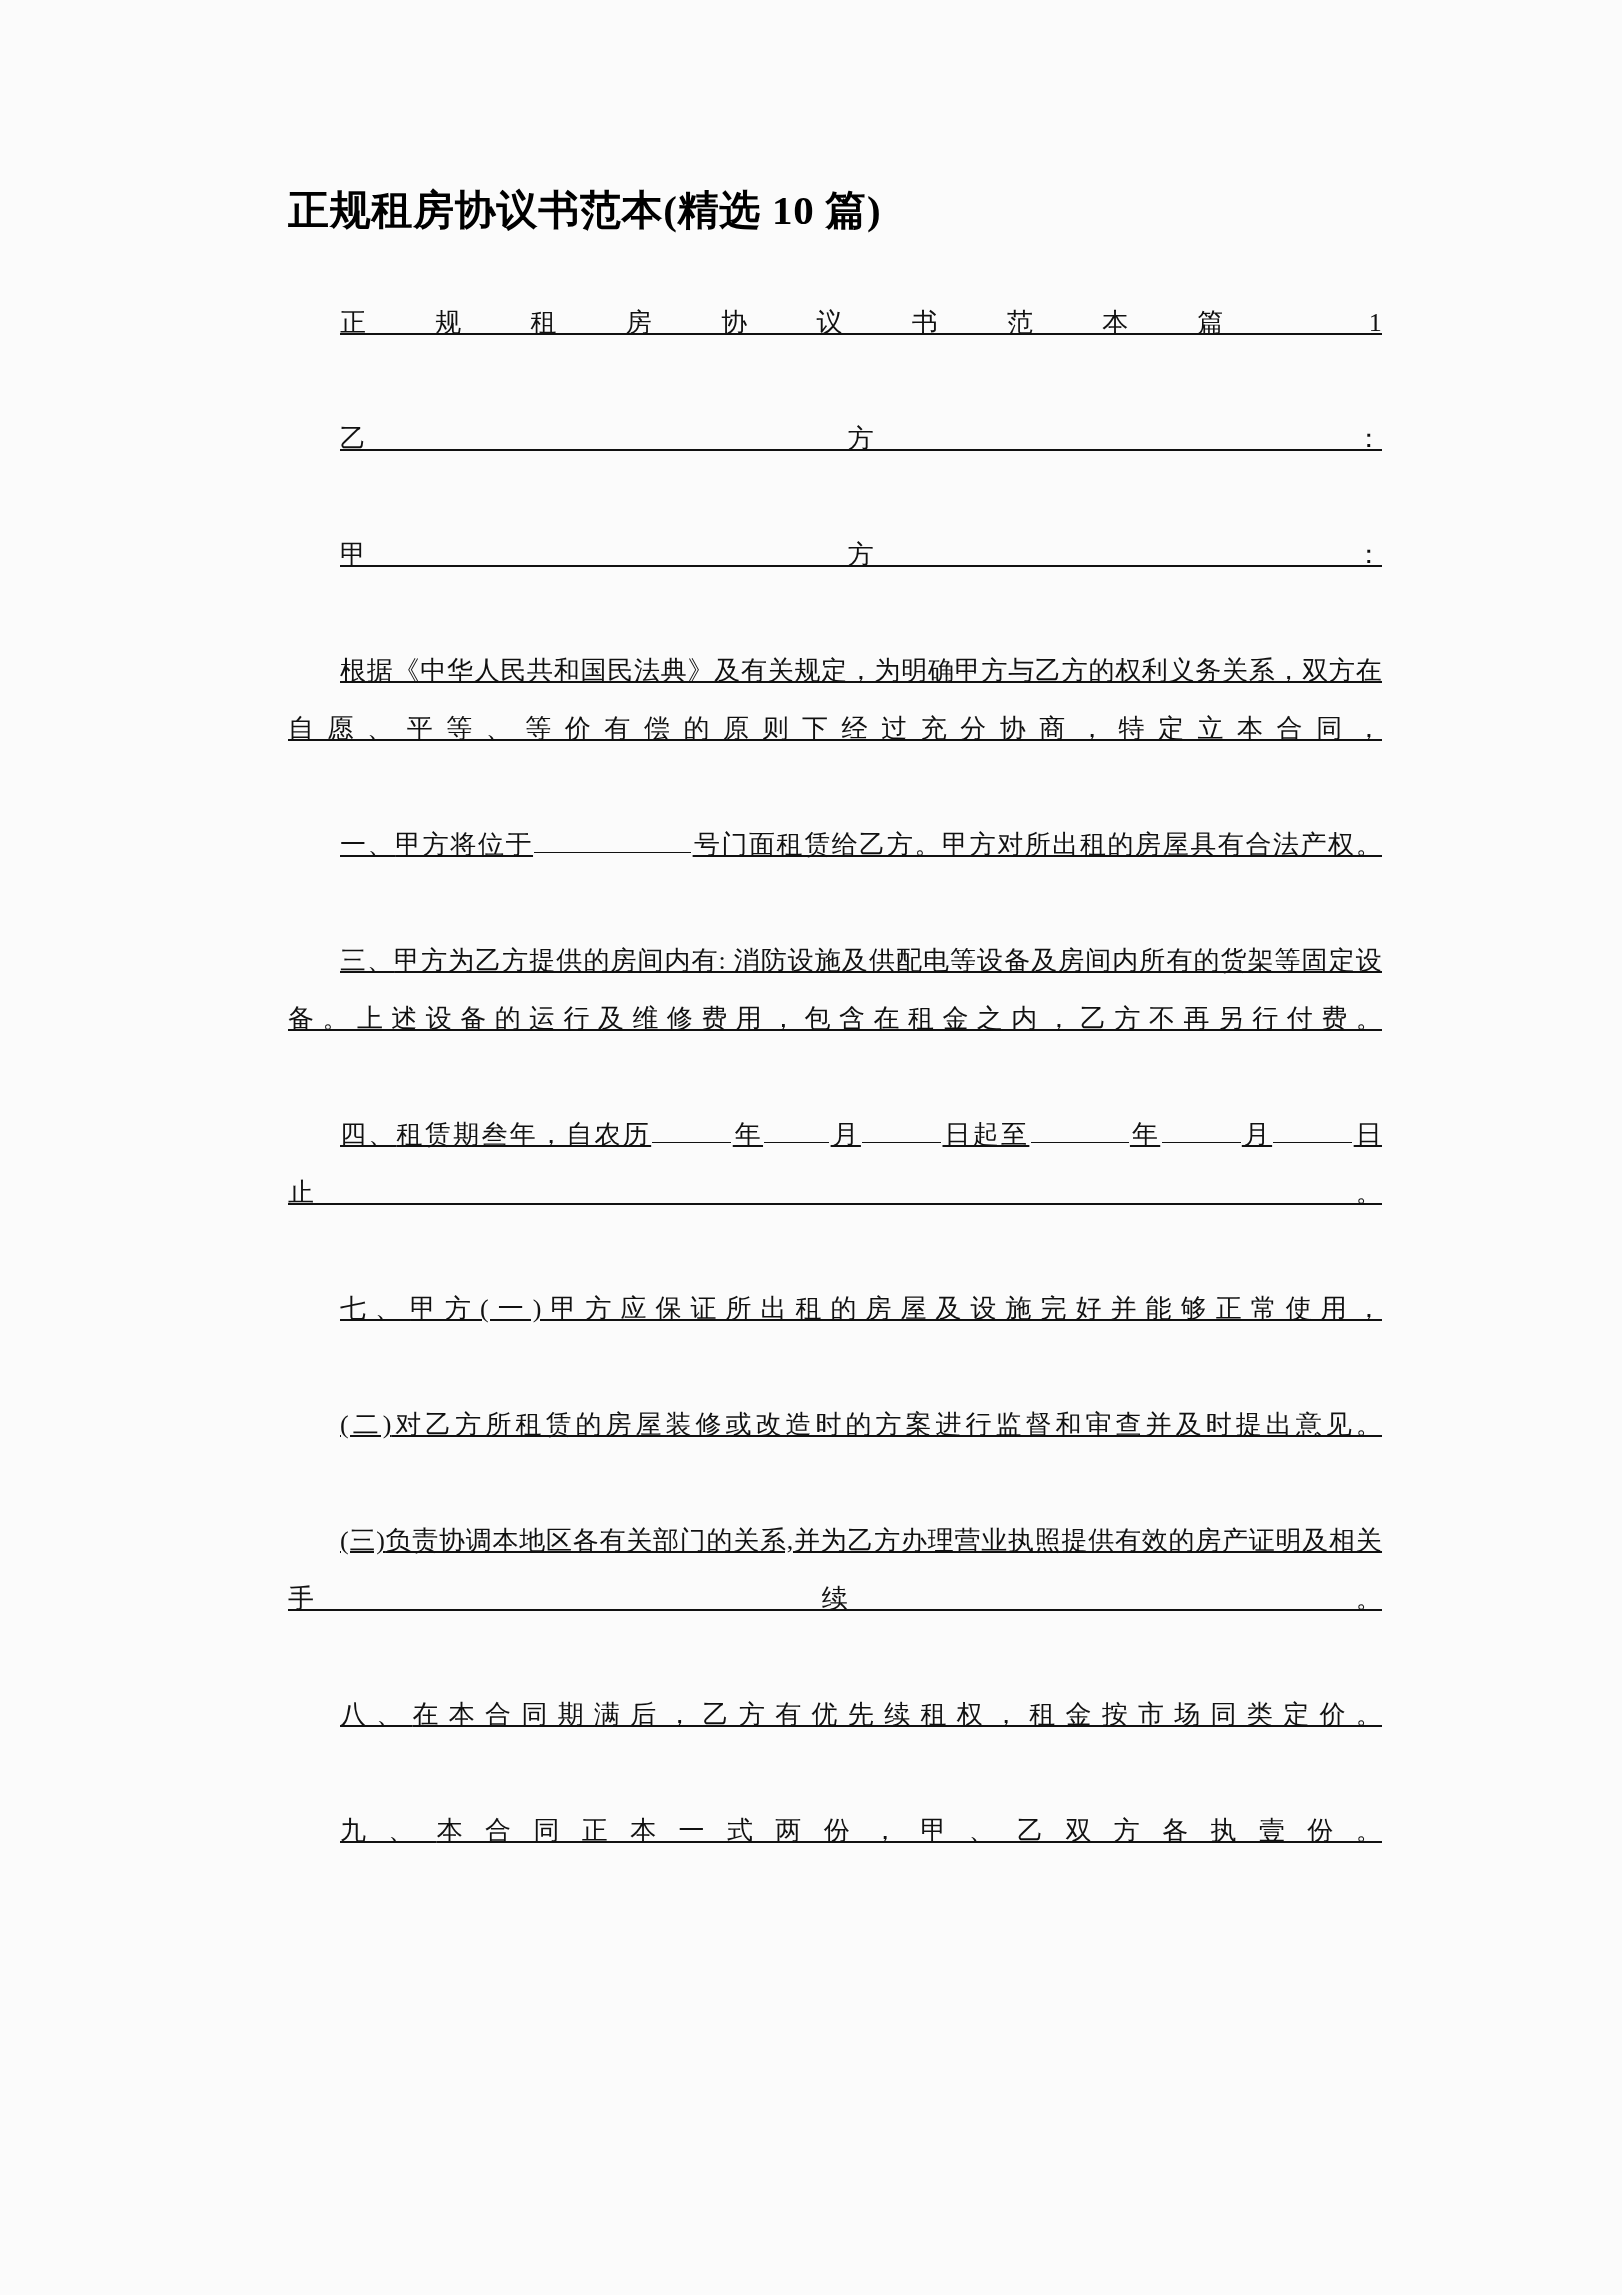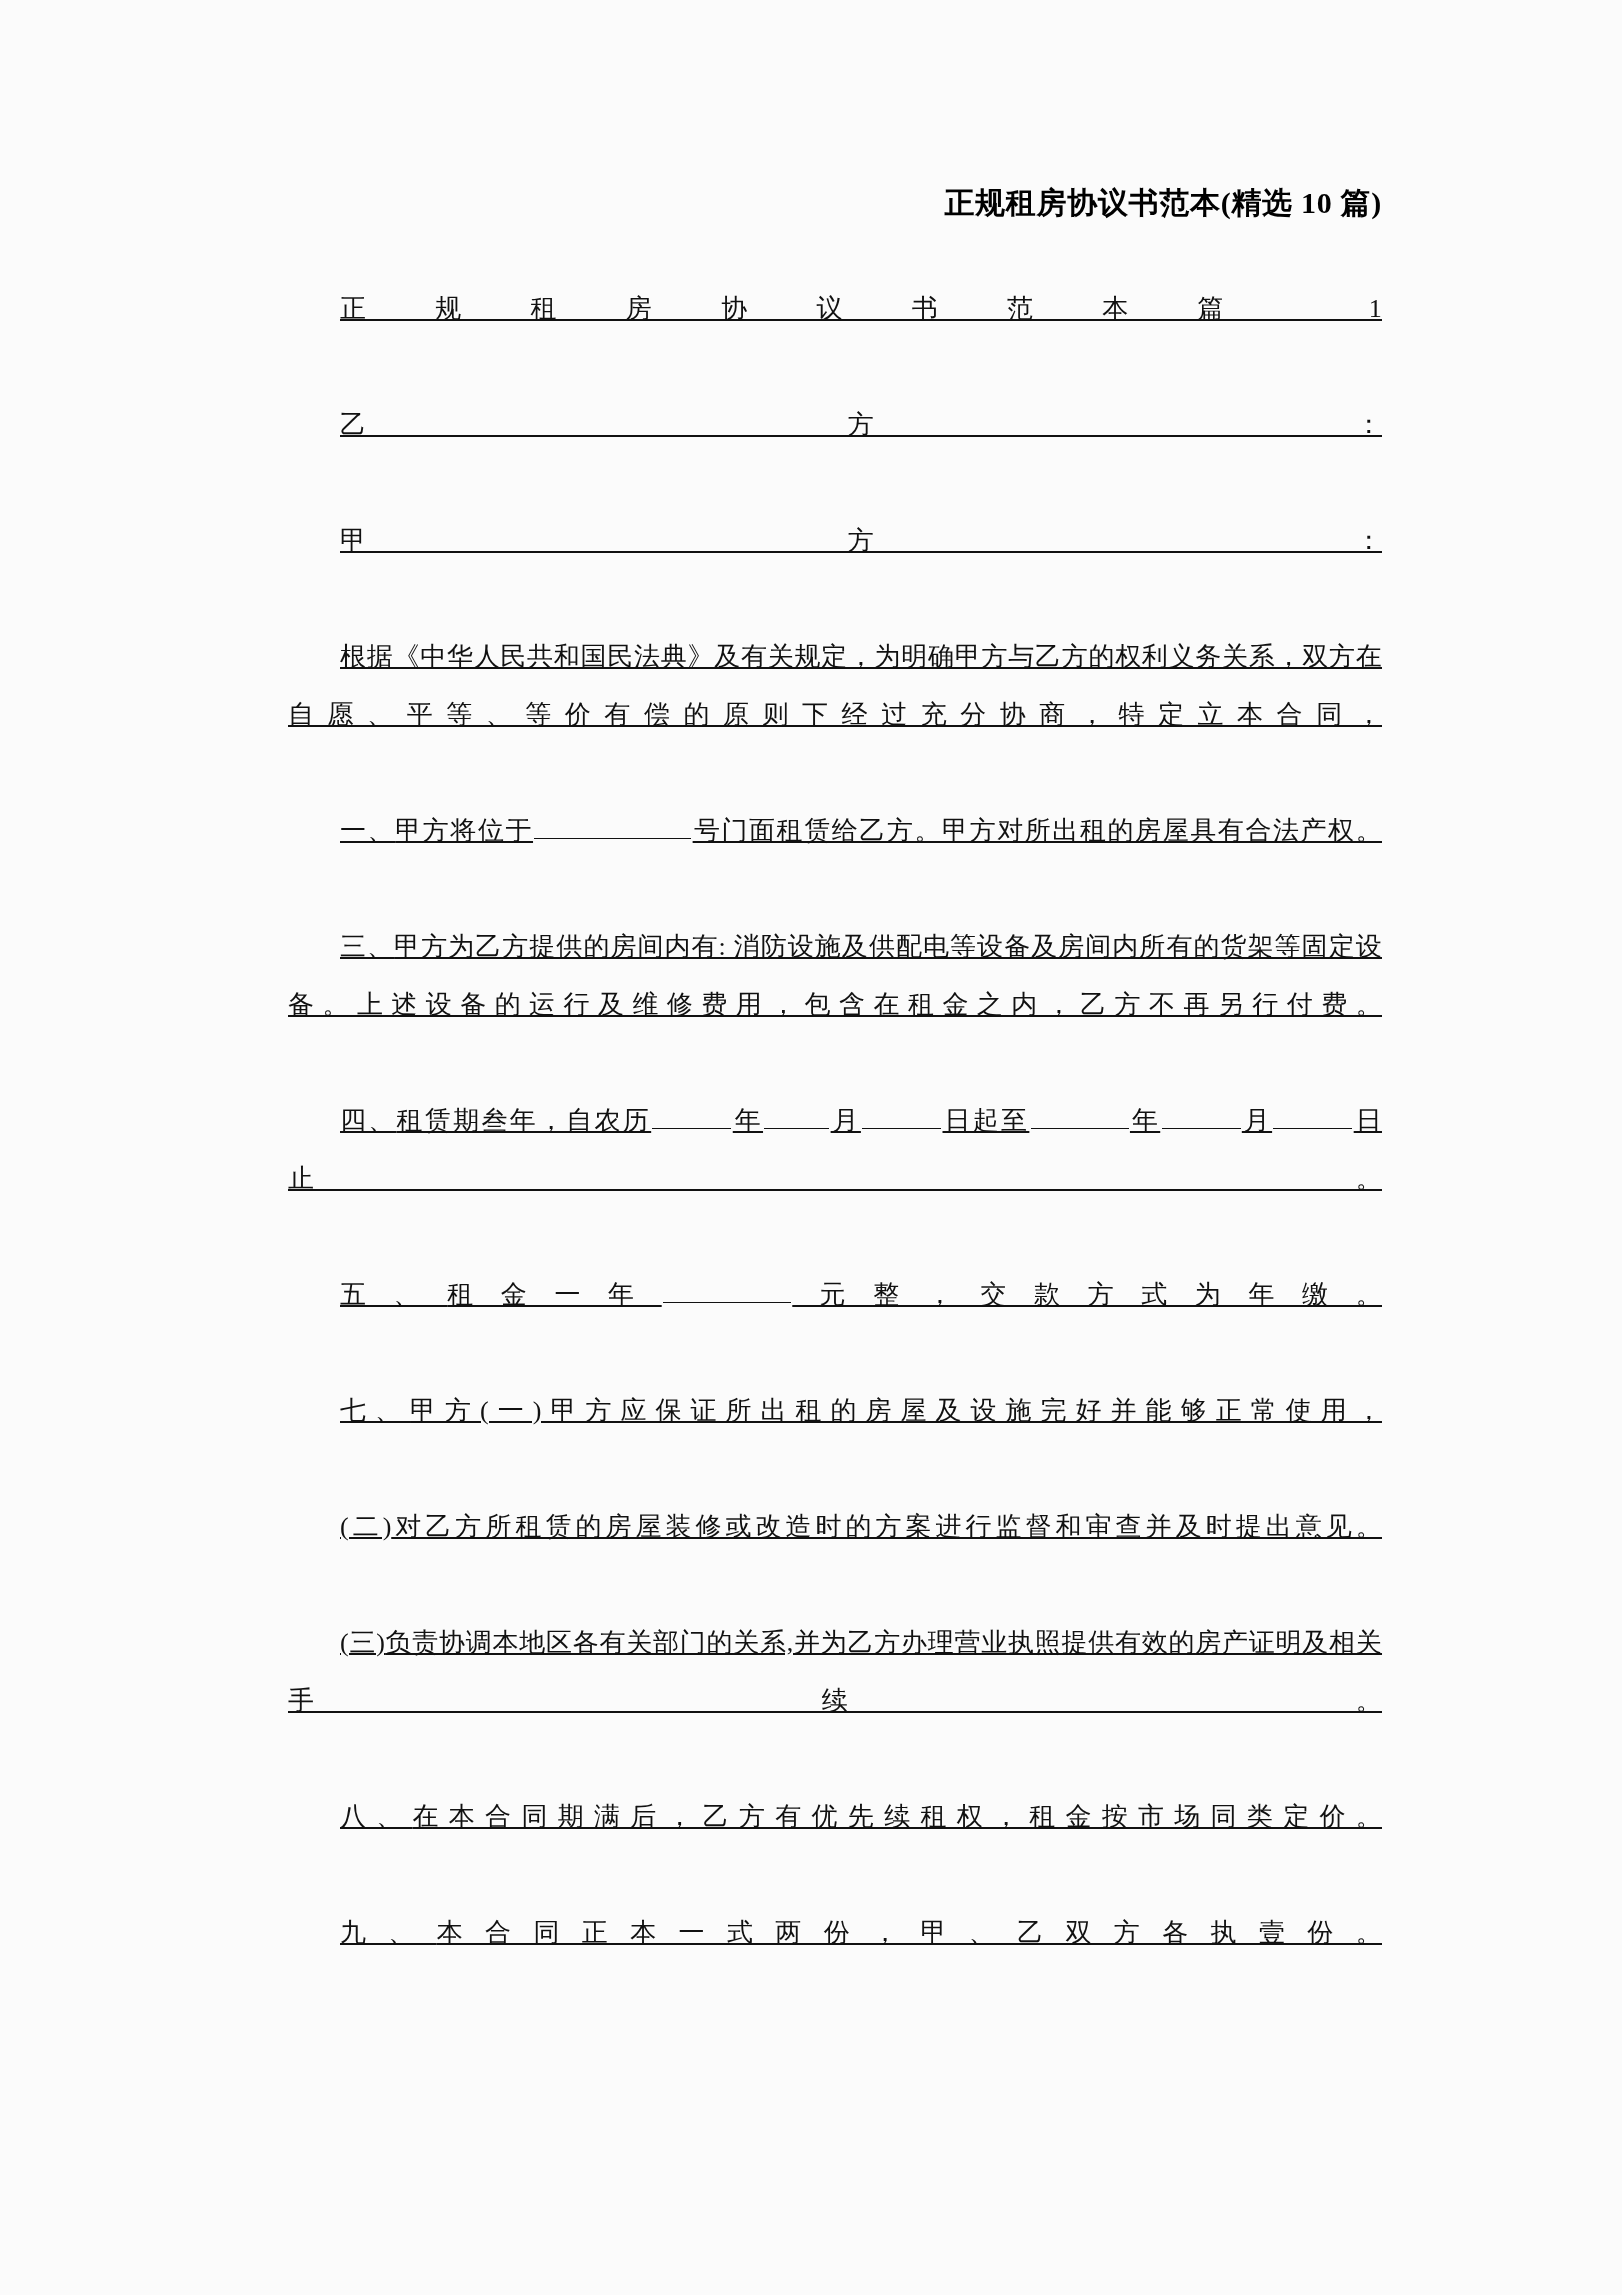--- a/index.html
+++ b/index.html
@@ -20,22 +20,22 @@
   }
   .content {
     position: absolute;
     left: 288px;
     top: 0;
     width: 1094px;   
   }
   .doc-title {
     margin: 0;
     padding-top: 183px;
-    text-align: right;
-    font-size: 30px;
+    text-align: left;
+    font-size: 41px;
     font-weight: bold;
     line-height: 1.35;
     letter-spacing: 0.7px;
     color: #000000;
     white-space: nowrap;
   }
   .body-block {
     margin-top: 56px;
   }
   p.para {
@@ -90,21 +90,20 @@
 
       <p class="para">根据《中华人民共和国民法典》及有关规定，为明确甲方与乙方的权利义务关系，双方在自愿、平等、等价有偿的原则下经过充分协商，特定立本合同，</p>
 
       <p class="para"><span>一、</span><span>甲方将位于</span><span class="blank-fill fill-xl"></span><span>号门面租赁给乙方。甲方对所出租的房屋具有合法产权。</span></p>
 
 
       <p class="para"><span>三、</span><span>甲方为乙方提供的房间内有: 消防设施及供配电等设备及房间内所有的货架等固定设备。上述设备的运行及维修费用，包含在租金之内，乙方不再另行付费。</span></p>
 
       <p class="para"><span>四、</span><span>租赁期叁年，自农历</span><span class="blank-fill fill-s"></span><span>年</span><span class="blank-fill fill-xs"></span><span>月</span><span class="blank-fill fill-s"></span><span>日起至</span><span class="blank-fill fill-m"></span><span>年</span><span class="blank-fill fill-s"></span><span>月</span><span class="blank-fill fill-s"></span><span>日止。</span></p>
 
-      <p class="para"><span>五、</span><span>租金一年</span><span class="blank-fill fill-l"></span><span>元整，交款方式为年缴。</span></p>
 
 
       <p class="para"><span>七、</span><span>甲方(一)甲方应保证所出租的房屋及设施完好并能够正常使用，</span></p>
 
       <p class="para"><span>(二)</span><span>对乙方所租赁的房屋装修或改造时的方案进行监督和审查并及时提出意见。</span></p>
 
       <p class="para"><span>(三)</span><span>负责协调本地区各有关部门的关系,并为乙方办理营业执照提供有效的房产证明及相关手续。</span></p>
 
       <p class="para"><span>八、</span><span>在本合同期满后，乙方有优先续租权，租金按市场同类定价。</span></p>
 

